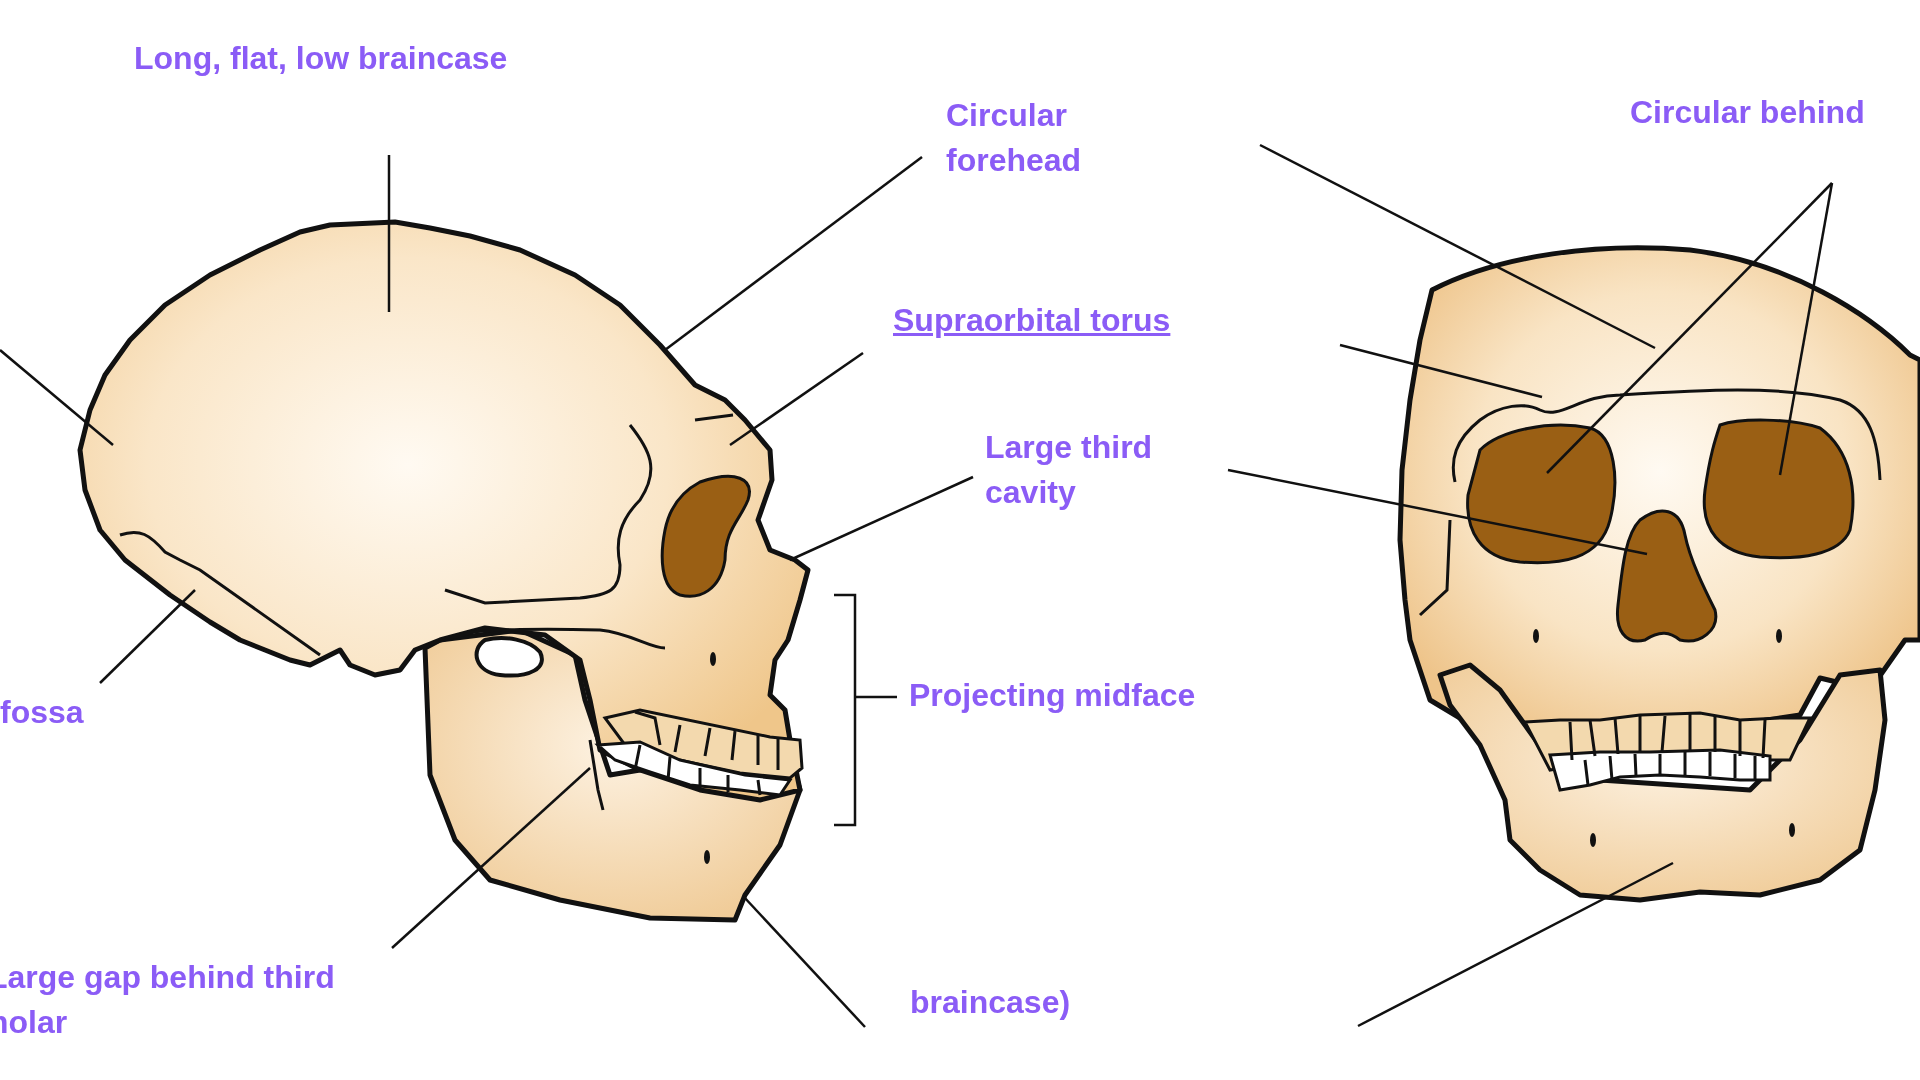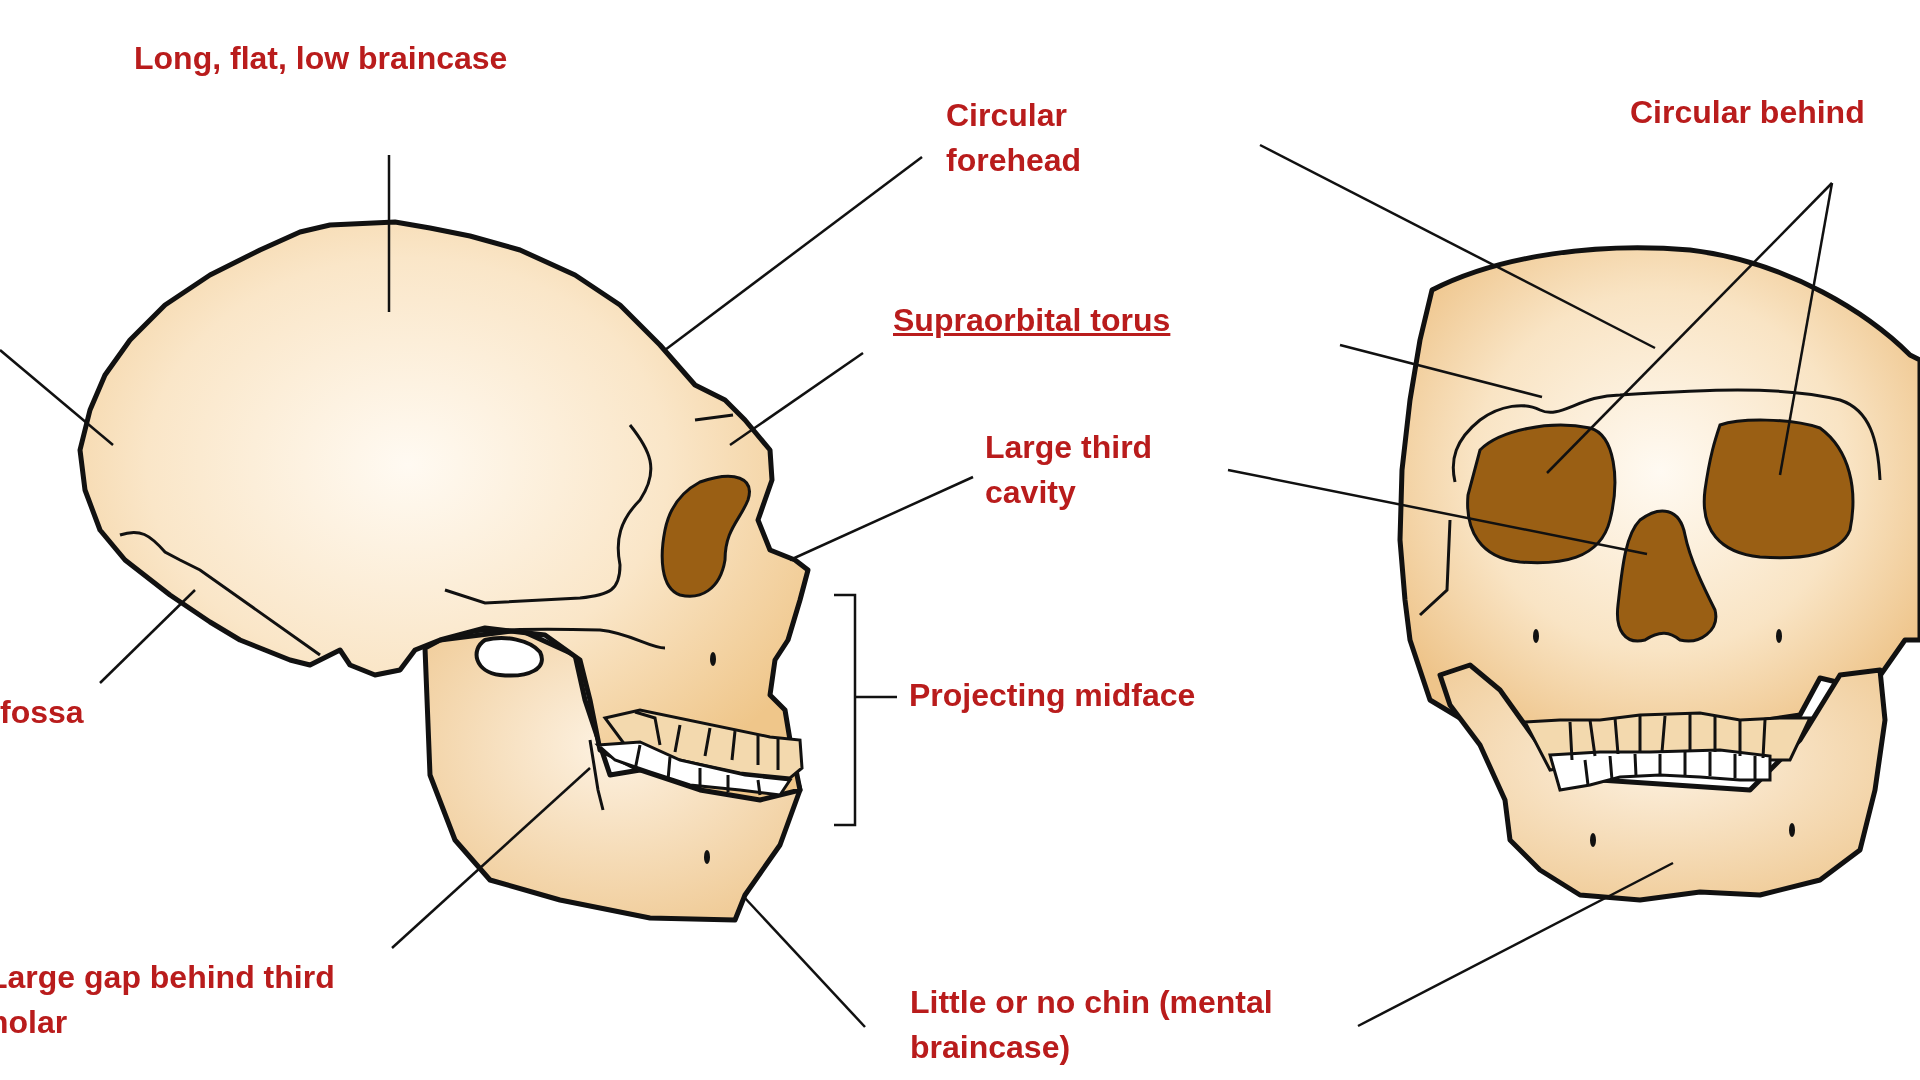--- a/index.html
+++ b/index.html
@@ -1,20 +1,20 @@
 <!DOCTYPE html>
 <html><head>
 <meta charset="utf-8">
 <style>
   html, body { margin:0; padding:0; background:#ffffff; }
   body { width:1920px; height:1080px; position:relative; overflow:hidden;
          font-family:"Liberation Sans", sans-serif; }
   svg.diagram { position:absolute; left:0; top:0; width:1920px; height:1080px; }
   .label { position:absolute; font-family:"Liberation Sans", sans-serif; font-weight:bold;
-           font-size:32px; line-height:45px; color:#b91c1c; white-space:nowrap; }
+           font-size:32px; line-height:45px; color:#8b5cf6; white-space:nowrap; }
 </style>
 </head>
 <body>
 
 <svg class="diagram" viewBox="0 0 1920 1080" xmlns="http://www.w3.org/2000/svg">
   <defs>
     <radialGradient id="boneGradSide" cx="0.45" cy="0.42" r="0.65">
       <stop offset="0" stop-color="#fffaf2"></stop>
       <stop offset="0.55" stop-color="#fae6c8"></stop>
       <stop offset="1" stop-color="#efc68a"></stop>
@@ -121,17 +121,16 @@
 <div class="label" style="left:909px;top:673px;">Projecting midface</div>
 
 <div class="label" style="left:0px;top:690px;">fossa</div>
 
 <div class="label" style="left:-12px;top:955px;">
   <div>Large gap behind third</div>
   <div style="margin-left:-8px;">molar</div>
 </div>
 
 <div class="label" style="left:910px;top:980px;">
-  <div>Little or no chin (mental</div>
   <div>braincase)</div>
 </div>
 
 <div class="label" style="left:1630px;top:90px;">Circular behind</div>
 
 </body></html>

